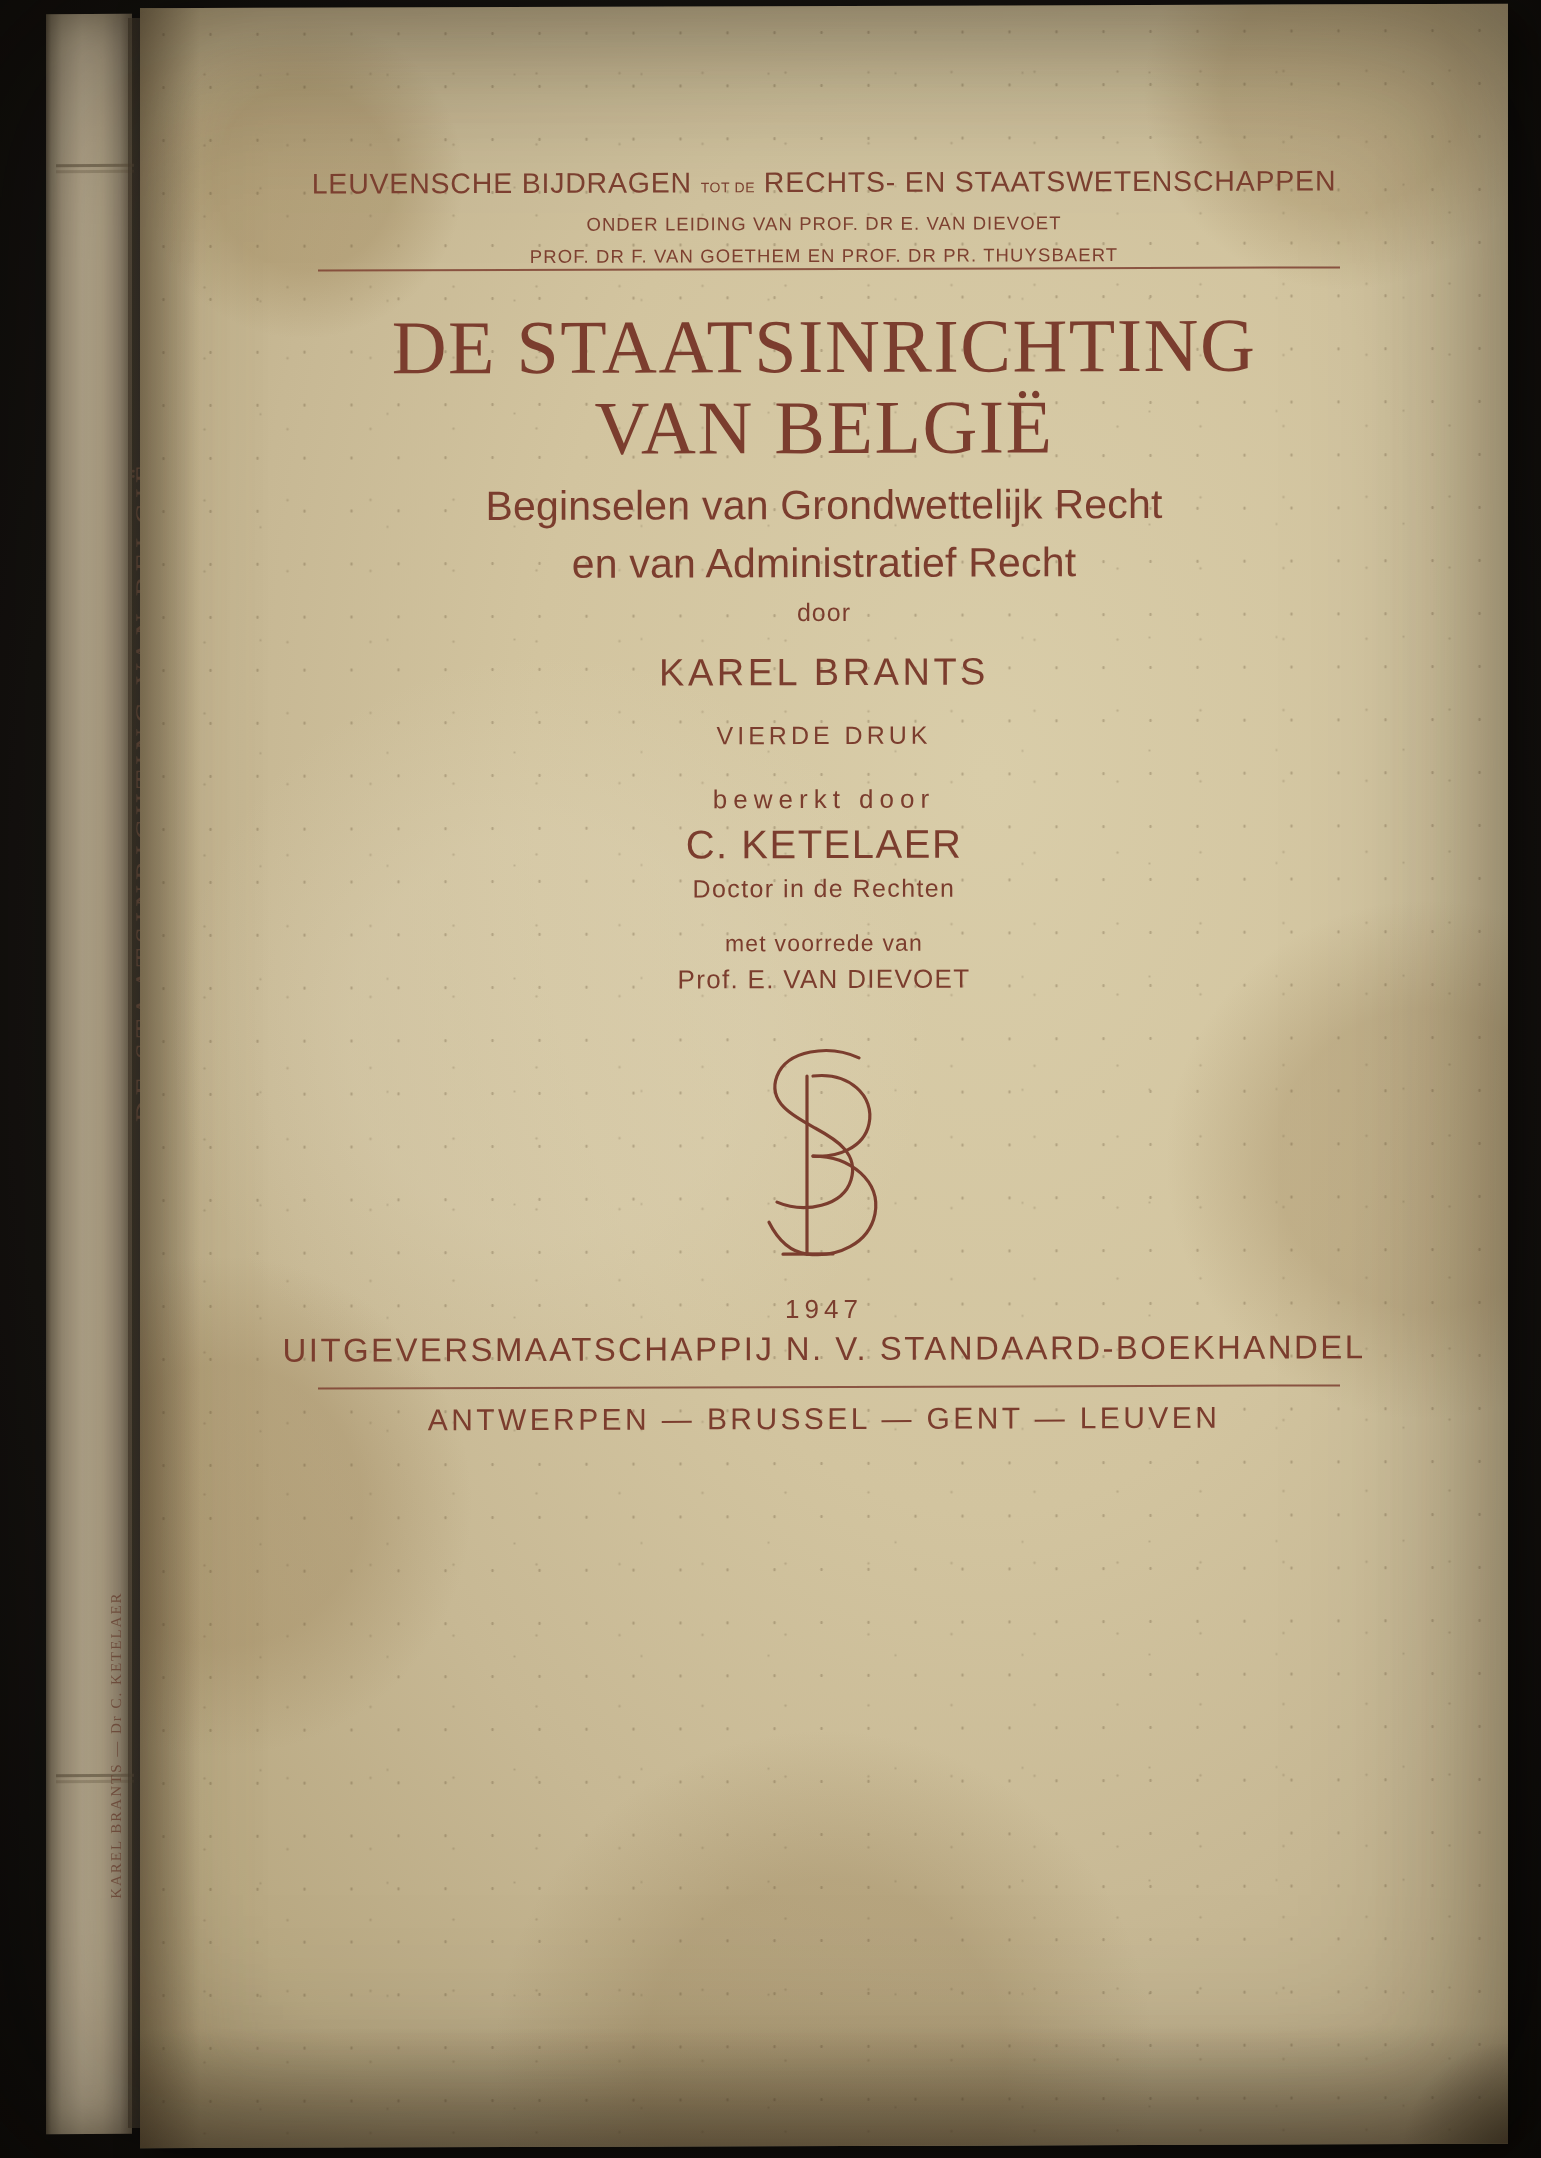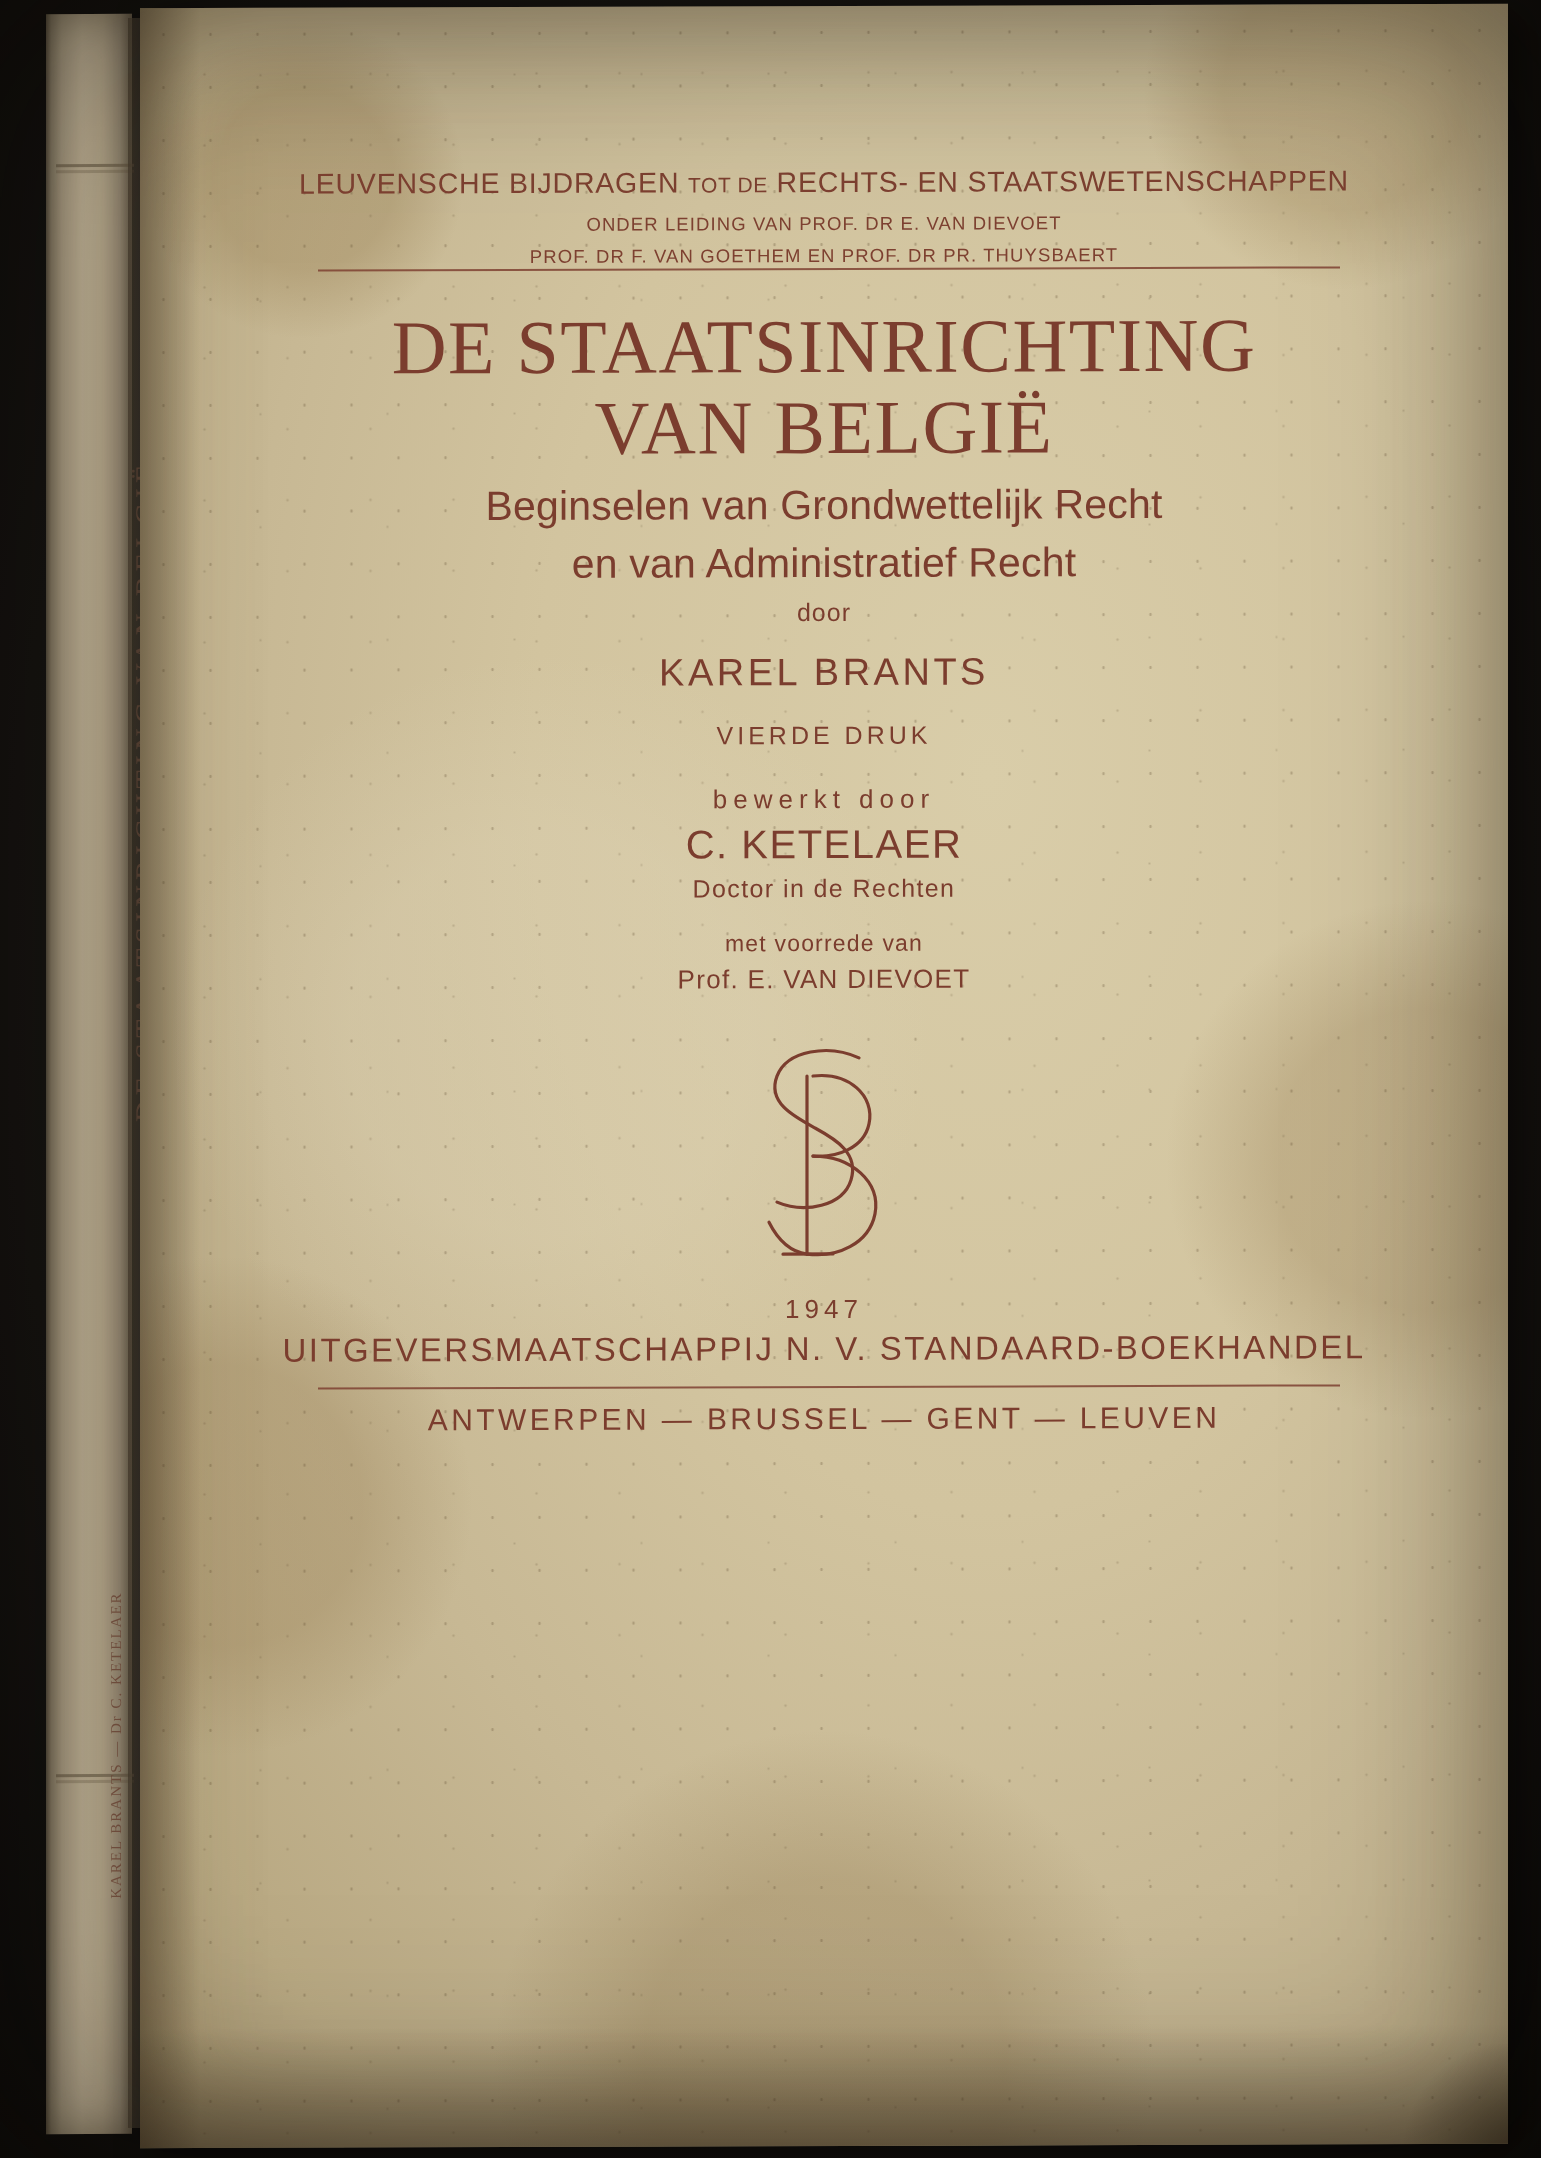--- a/index.html
+++ b/index.html
@@ -159,21 +159,21 @@
     left: 0; right: 0;
     top: 160px;
   }
   .series-line1 {
     font-size: 28.5px;
     letter-spacing: 0.8px;
     color: #7e4131;
     font-family: "Liberation Sans", sans-serif;
     white-space: nowrap;
   }
-  .series-line1 .sm { font-size: 21px; letter-spacing: 0.6px; }
+  .series-line1 .sm { font-size: 14px; letter-spacing: 0.6px; }
   .series-line2 {
     margin-top: 14px;
     font-size: 18.5px;
     letter-spacing: 1.1px;
     color: #7e4131;
   }
   .series-line3 {
     margin-top: 10px;
     font-size: 18.5px;
     letter-spacing: 1.1px;

